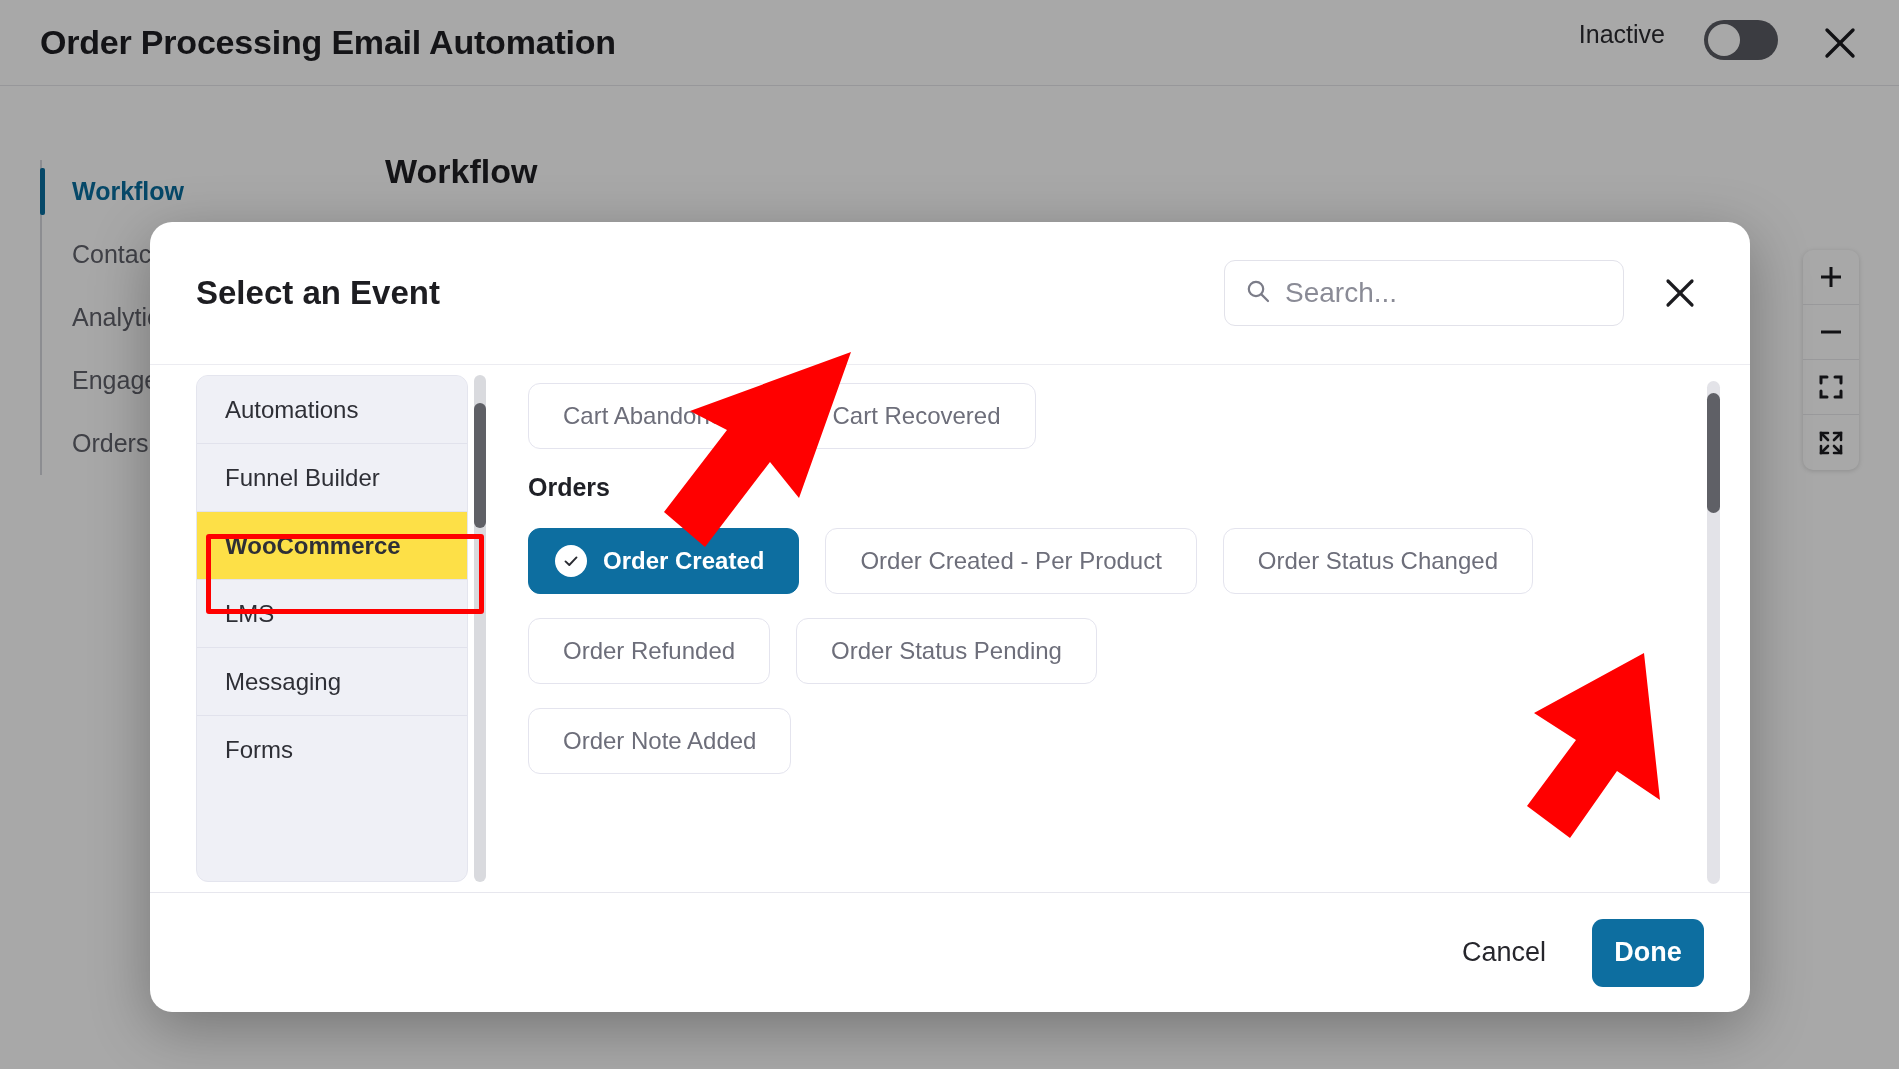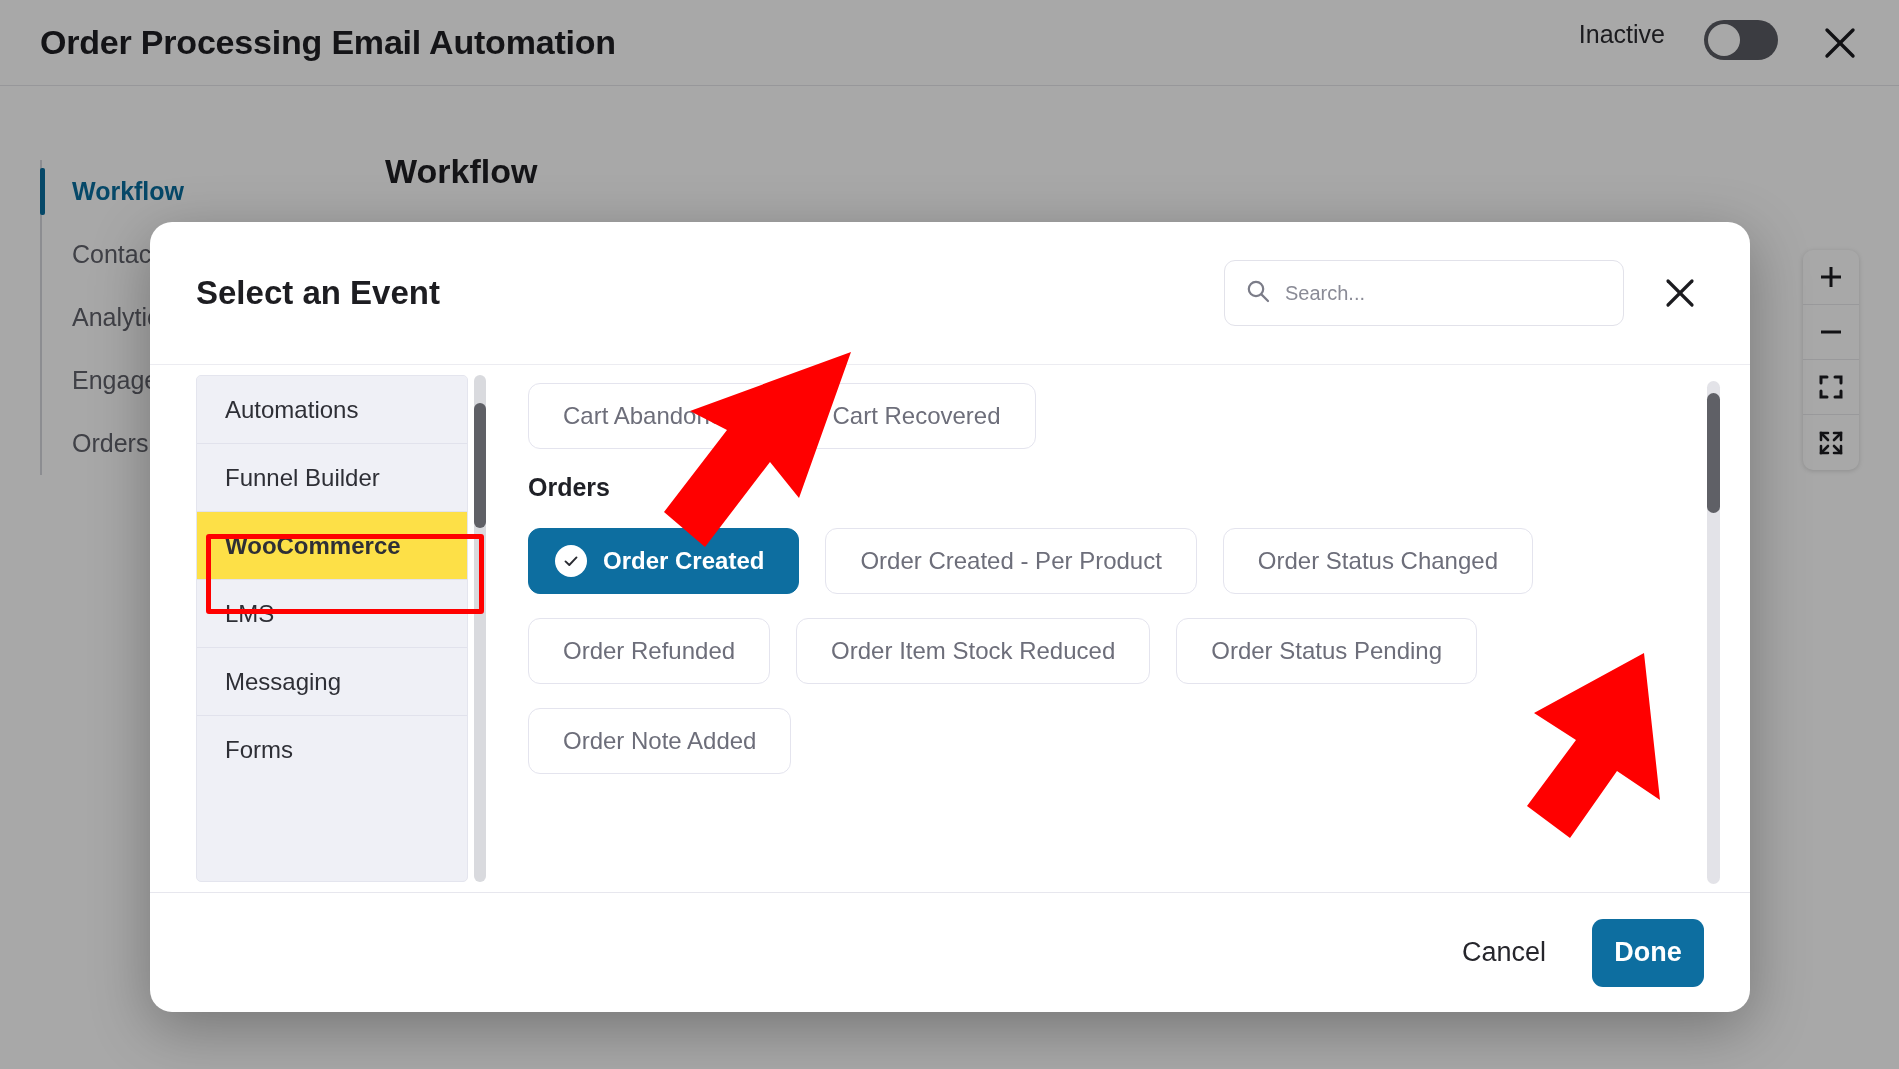--- a/index.html
+++ b/index.html
@@ -184,21 +184,21 @@
     border: 1px solid #e2e2ea;
     border-radius: 11px;
     display: flex;
     align-items: center;
     padding: 0 20px;
     gap: 14px;
   }
   .search-input {
     border: none;
     outline: none;
-    font-size: 20px;
+    font-size: 28px;
     color: #4c1d95;
     font-family: "Liberation Sans", sans-serif;
     background: transparent;
     width: 100%;
   }
   .search-input::placeholder { color: #8a8b96; }
 
   .modal-close {
     margin-left: 34px;
     width: 44px; height: 44px;
@@ -214,21 +214,21 @@
     border-top: 1px solid #ececf1;
   }
 
   .cat-list-wrap {
     width: 272px;
     flex: none;
     margin-left: 46px;
     margin-top: 10px;
     margin-bottom: 10px;
     border: 1px solid #e4e5ee;
-    border-radius: 5px;
+    border-radius: 12px;
     background: #eff0f6;
     overflow: hidden;
     position: relative;
   }
   .cat-item {
     height: 68px;
     display: flex;
     align-items: center;
     padding-left: 28px;
     font-size: 24px;
@@ -542,23 +542,20 @@
         <div class="chip">
           <span>Order Status Changed</span>
         </div>
       </div>
 
       <div class="chip-row">
         <div class="chip">
           <span>Order Refunded</span>
         </div>
         <div class="chip">
-          <span>Order Item Stock Reduced</span>
-        </div>
-        <div class="chip">
           <span>Order Status Pending</span>
         </div>
       </div>
 
       <div class="chip-row">
         <div class="chip">
           <span>Order Note Added</span>
         </div>
       </div>
 

